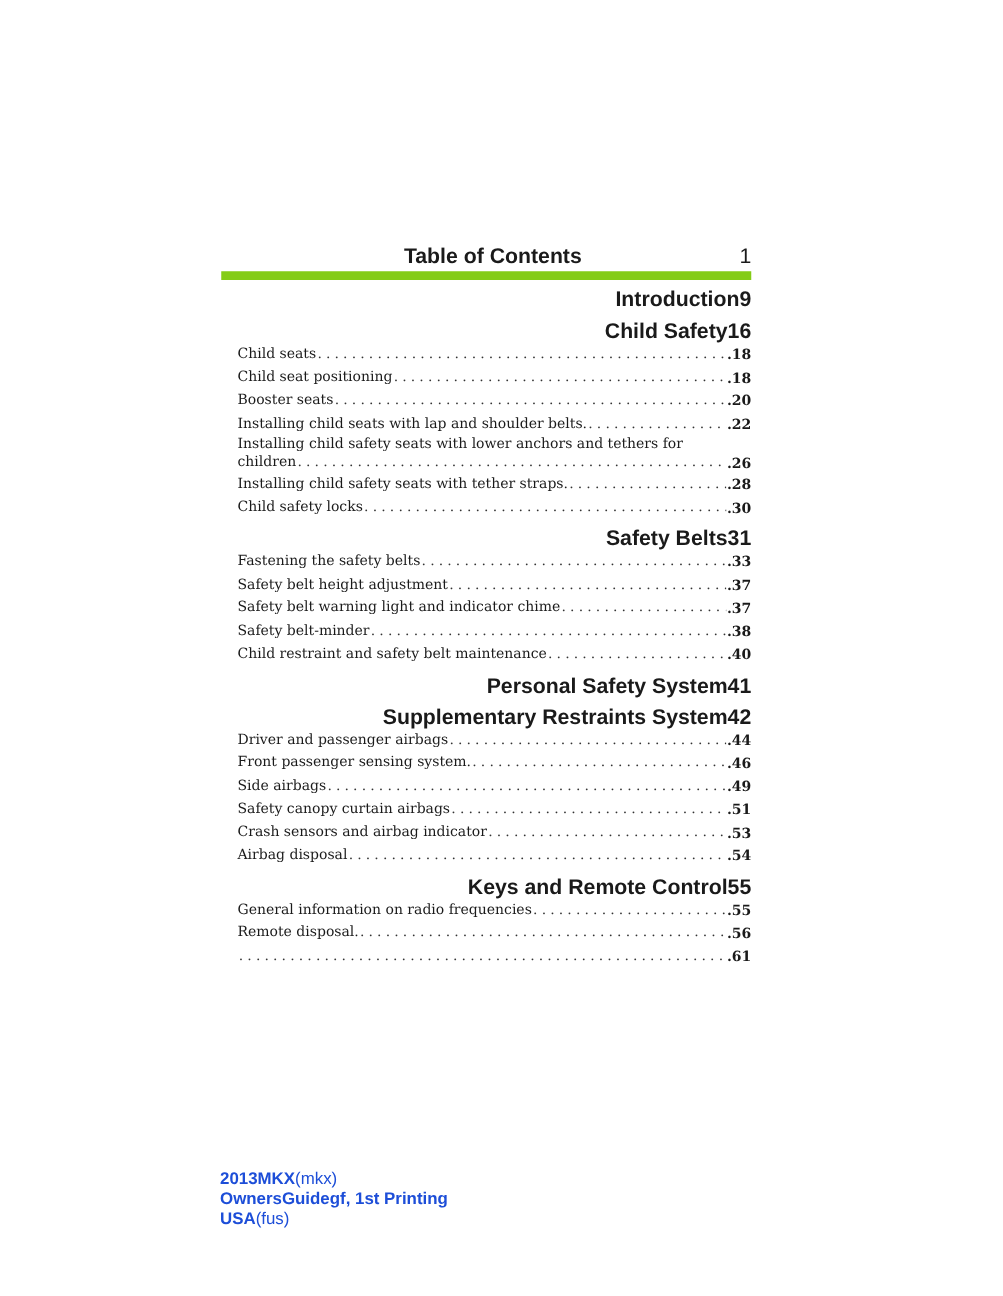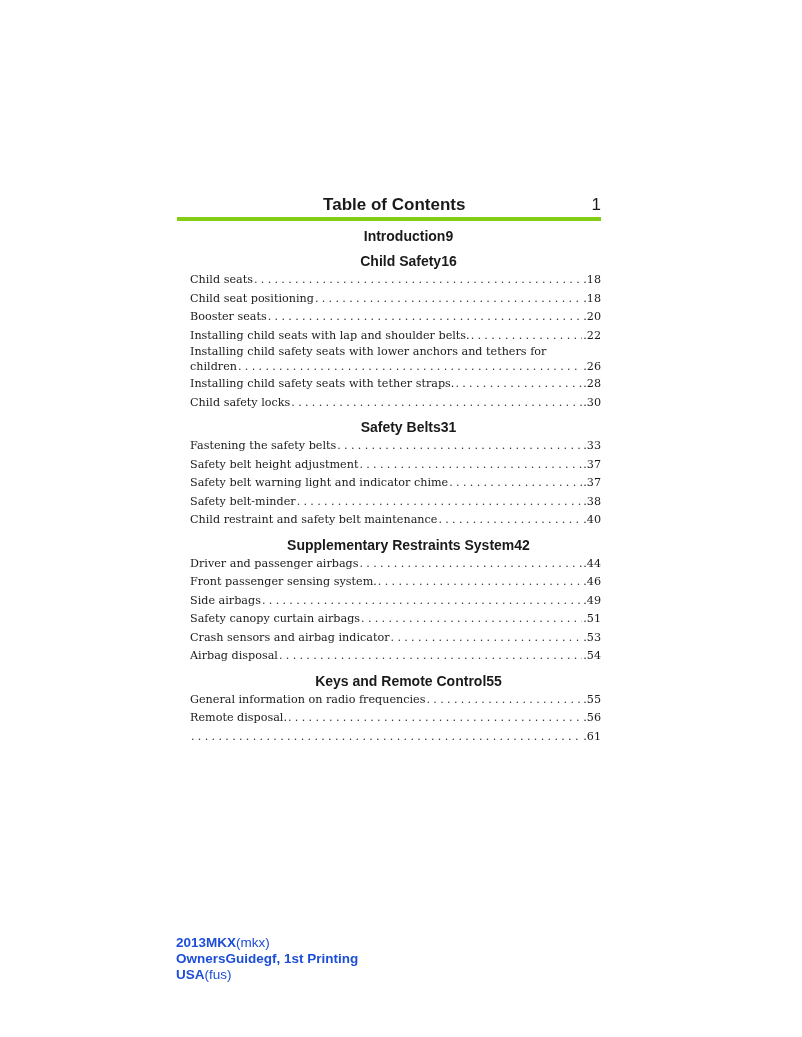--- a/index.html
+++ b/index.html
@@ -1,27 +1,27 @@
 <!DOCTYPE html>
 <html><head>
 <meta charset="utf-8">
 <style>
   html, body { margin:0; padding:0; background:#ffffff; }
   body { width:802px; height:1037px; position:relative; overflow:hidden; color:#1a1a1a; }
   .page { position:absolute; left:177px; top:193px; width:424px; }
-  .header { display:flex; justify-content:space-between; align-items:flex-end; border-bottom:4px solid #84cc16; padding-bottom:2px; height:22px; }
+  .header { display:flex; justify-content:space-between; align-items:flex-end; border-bottom:7px solid #84cc16; padding-bottom:2px; height:22px; }
   .header .title { font-family:"Liberation Sans", sans-serif; font-weight:bold; font-size:17px; flex:1; text-align:center; padding-left:20px; }
   .header .pnum { font-family:"Liberation Sans", sans-serif; font-size:17px; }
   .section { margin-top:6px; }
-  .sec-head { display:flex; justify-content:center; font-family:"Liberation Sans", sans-serif; font-weight:bold; font-size:14px; height:19px; line-height:19px;padding-left:39px; }
+  .sec-head { display:flex; justify-content:flex-end; font-family:"Liberation Sans", sans-serif; font-weight:bold; font-size:17px; height:19px; line-height:19px;padding-left:39px; }
   .entries { margin-top:0px; }
   .entry { display:flex; align-items:flex-start; padding-left:13px; font-family:"DejaVu Serif", serif; font-size:11.2px; height:18.5px; line-height:18.5px; white-space:nowrap; }
   .entry .txt { flex:0 0 auto; }
   .entry .dots { flex:1 1 auto; overflow:hidden; letter-spacing:3.3px; color:#333; margin:0 1px; }
-  .entry .pg { flex:0 0 auto; }
+  .entry .pg { flex:0 0 auto;font-weight:bold; }
   .entry.two { display:block; height:auto; }
   .entry.two .line1 { height:14px; line-height:14px; }
   .entry.two .line2 { display:flex; height:16px; line-height:16px; }
   .footer { position:absolute; left:176px; top:935px; font-family:"Liberation Sans", sans-serif; font-size:13.5px; color:#1d4ed8; line-height:16px; }
   .footer b { font-weight:bold; }
 </style>
 </head>
 <body>
 
 <div class="page">
@@ -111,20 +111,27 @@
           </div>
           <div class="entry">
             <span class="txt">Child restraint and safety belt maintenance</span>
          <span class="dots"> ........................................................................................................................</span>
          <span class="pg">.40</span>
           </div>
         </div>
       </div>
       <div class="section">
         <div class="sec-head">
+       <span>Personal Safety System</span>
+       <span>41</span>
+     </div>
+        <div class="entries"></div>
+      </div>
+      <div class="section">
+        <div class="sec-head">
        <span>Supplementary Restraints System</span>
        <span>42</span>
      </div>
         <div class="entries">
           <div class="entry">
             <span class="txt">Driver and passenger airbags</span>
          <span class="dots"> ........................................................................................................................</span>
          <span class="pg">.44</span>
           </div>
           <div class="entry">

